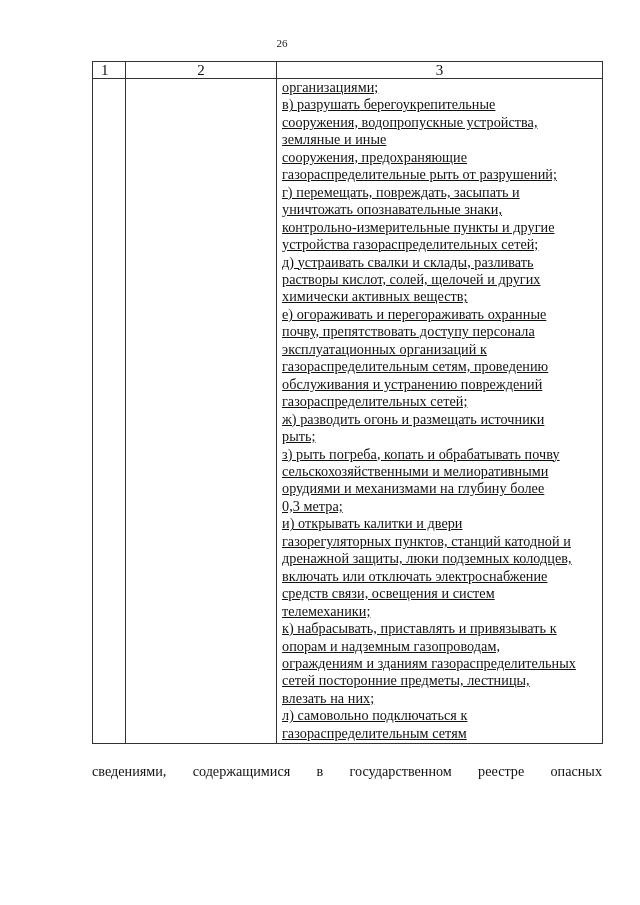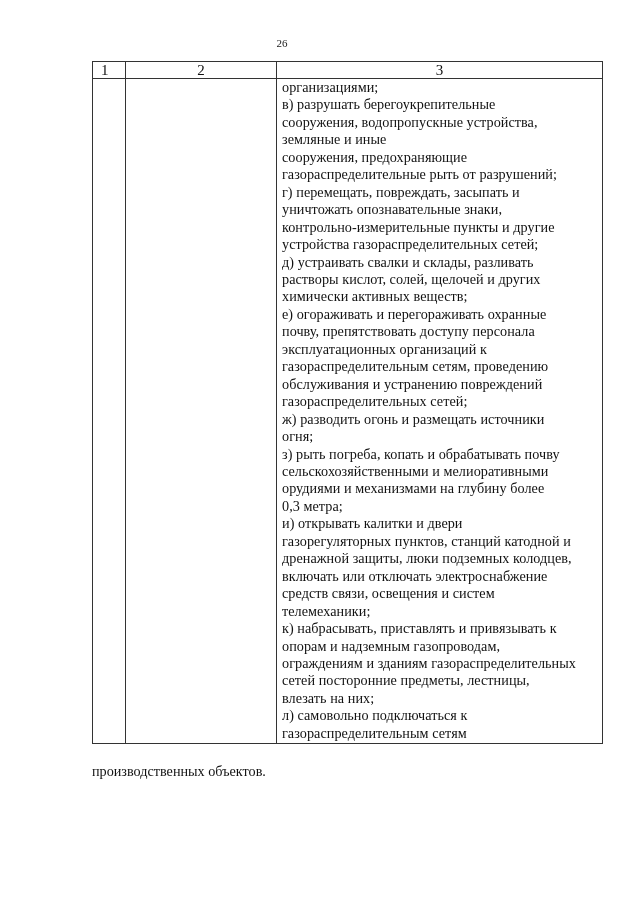--- a/index.html
+++ b/index.html
@@ -47,20 +47,21 @@
       text-align: center;
       vertical-align: middle;
     }
     .hdr td.h1 { text-align: left; padding-left: 8px; }
     .body-cell {
       font-size: 14.2px;
       line-height: 17.45px;
       padding: 0 2px 0 5px !important;
       white-space: nowrap;
       letter-spacing: 0.05px;
+      text-decoration: underline;
     }
     .body-cell .ln { display: block; }
     .empty-cell { height: 664px; }
     .footnote {
       position: absolute;
       top: 762px;
       left: 92px;
       width: 510px;
       font-size: 14.2px;
       line-height: 18px;
@@ -118,21 +119,21 @@
       <span class="ln">д) устраивать свалки и склады, разливать</span>
       <span class="ln">растворы кислот, солей, щелочей и других</span>
       <span class="ln">химически активных веществ;</span>
       <span class="ln">е) огораживать и перегораживать охранные</span>
       <span class="ln">почву, препятствовать доступу персонала</span>
       <span class="ln">эксплуатационных организаций к</span>
       <span class="ln">газораспределительным сетям, проведению</span>
       <span class="ln">обслуживания и устранению повреждений</span>
       <span class="ln">газораспределительных сетей;</span>
       <span class="ln">ж) разводить огонь и размещать источники</span>
-      <span class="ln">огня;</span>
+      <span class="ln">рыть;</span>
       <span class="ln">з) рыть погреба, копать и обрабатывать почву</span>
       <span class="ln">сельскохозяйственными и мелиоративными</span>
       <span class="ln">орудиями и механизмами на глубину более</span>
       <span class="ln">0,3 метра;</span>
       <span class="ln">и) открывать калитки и двери</span>
       <span class="ln">газорегуляторных пунктов, станций катодной и</span>
       <span class="ln">дренажной защиты, люки подземных колодцев,</span>
       <span class="ln">включать или отключать электроснабжение</span>
       <span class="ln">средств связи, освещения и систем</span>
       <span class="ln">телемеханики;</span>
@@ -142,14 +143,14 @@
       <span class="ln">сетей посторонние предметы, лестницы,</span>
       <span class="ln">влезать на них;</span>
       <span class="ln">л) самовольно подключаться к</span>
       <span class="ln">газораспределительным сетям</span>
     </td>
   </tr>
 </tbody>
   </table>
 
 <div class="footnote">
-  <span class="l3">производственных объектов.</span>
+  <span class="l2">сведениями, содержащимися в государственном реестре опасных</span>
 </div>
 
 </body></html>

